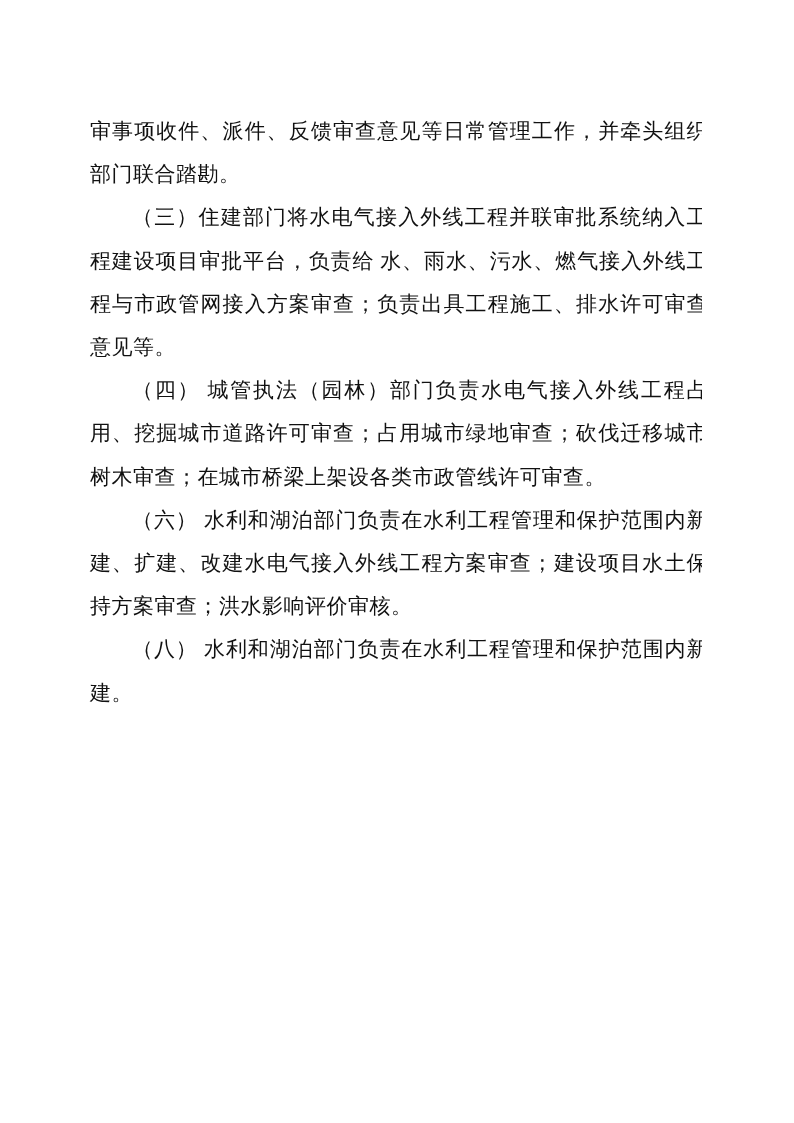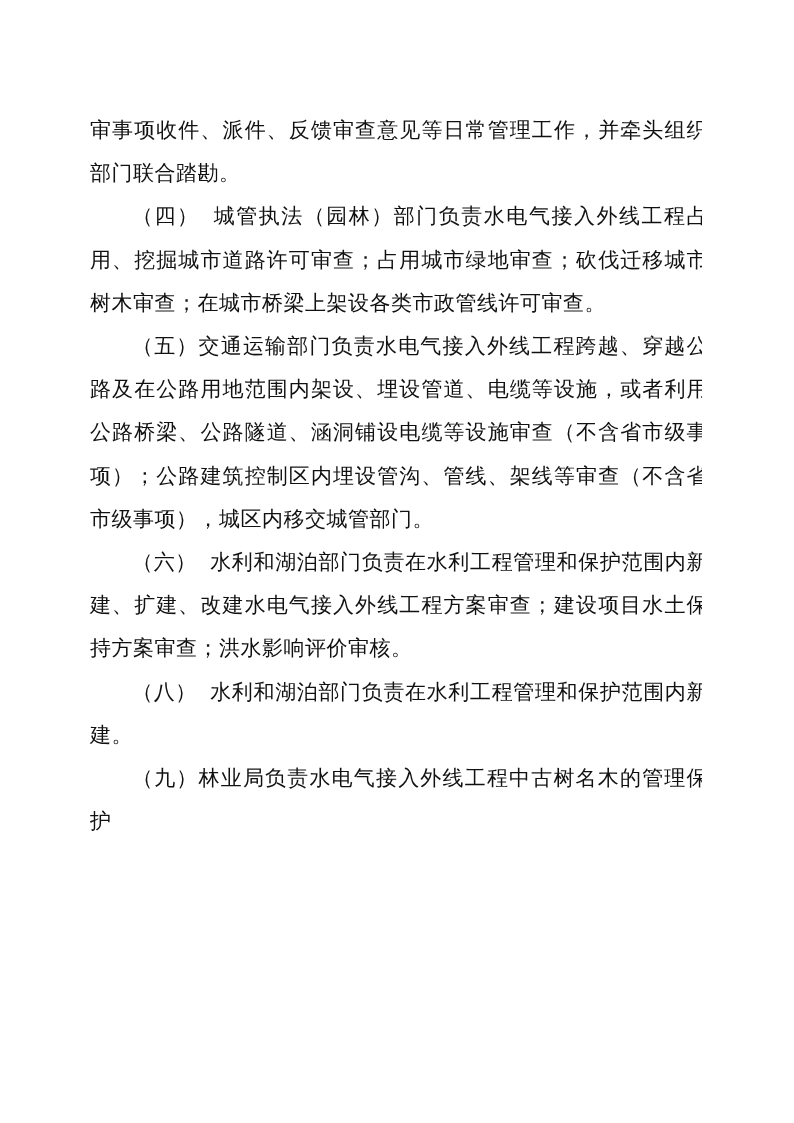--- a/index.html
+++ b/index.html
@@ -6,21 +6,21 @@
     margin: 0;
     padding: 0;
     background: #ffffff;
   }
   .page {
     position: relative;
     width: 702px;
     height: 1123px;
     background: #ffffff;
     overflow: hidden;
-    font-family: Liberation Mono, monospace;
+    font-family: Liberation Serif, serif;
   }
   .doc-body {
     position: absolute;
     left: 90px;
     top: 110px;
     width: 618px;
     color: #111111;
   }
   .doc-body p {
     margin: 0;
@@ -37,19 +37,18 @@
   .doc-body p.no-indent {
     text-indent: 0;
   }
 </style>
 </head>
 <body>
 
 <div class="page">
   <div class="doc-body">
     <p class="no-indent">审事项收件、派件、反馈审查意见等日常管理工作，并牵头组织部门联合踏勘。</p>
+    <p>（三）住建部门将水电气接入外线工程并联审批系统纳入工程建设项目审批平台，负责给 水、雨水、污水、燃气接入外线工程与市政管网接入方案审查；负责出具工程施工、排水许可审查意见等。</p>
     <p>（四） 城管执法（园林）部门负责水电气接入外线工程占用、挖掘城市道路许可审查；占用城市绿地审查；砍伐迁移城市树木审查；在城市桥梁上架设各类市政管线许可审查。</p>
-    <p>（五）交通运输部门负责水电气接入外线工程跨越、穿越公路及在公路用地范围内架设、埋设管道、电缆等设施，或者利用公路桥梁、公路隧道、涵洞铺设电缆等设施审查（不含省市级事项）；公路建筑控制区内埋设管沟、管线、架线等审查（不含省市级事项），城区内移交城管部门。</p>
     <p>（六） 水利和湖泊部门负责在水利工程管理和保护范围内新建、扩建、改建水电气接入外线工程方案审查；建设项目水土保持方案审查；洪水影响评价审核。</p>
     <p>（八） 水利和湖泊部门负责在水利工程管理和保护范围内新建。</p>
-    <p>（九）林业局负责水电气接入外线工程中古树名木的管理保护</p>
   </div>
 </div>
 
 </body></html>

